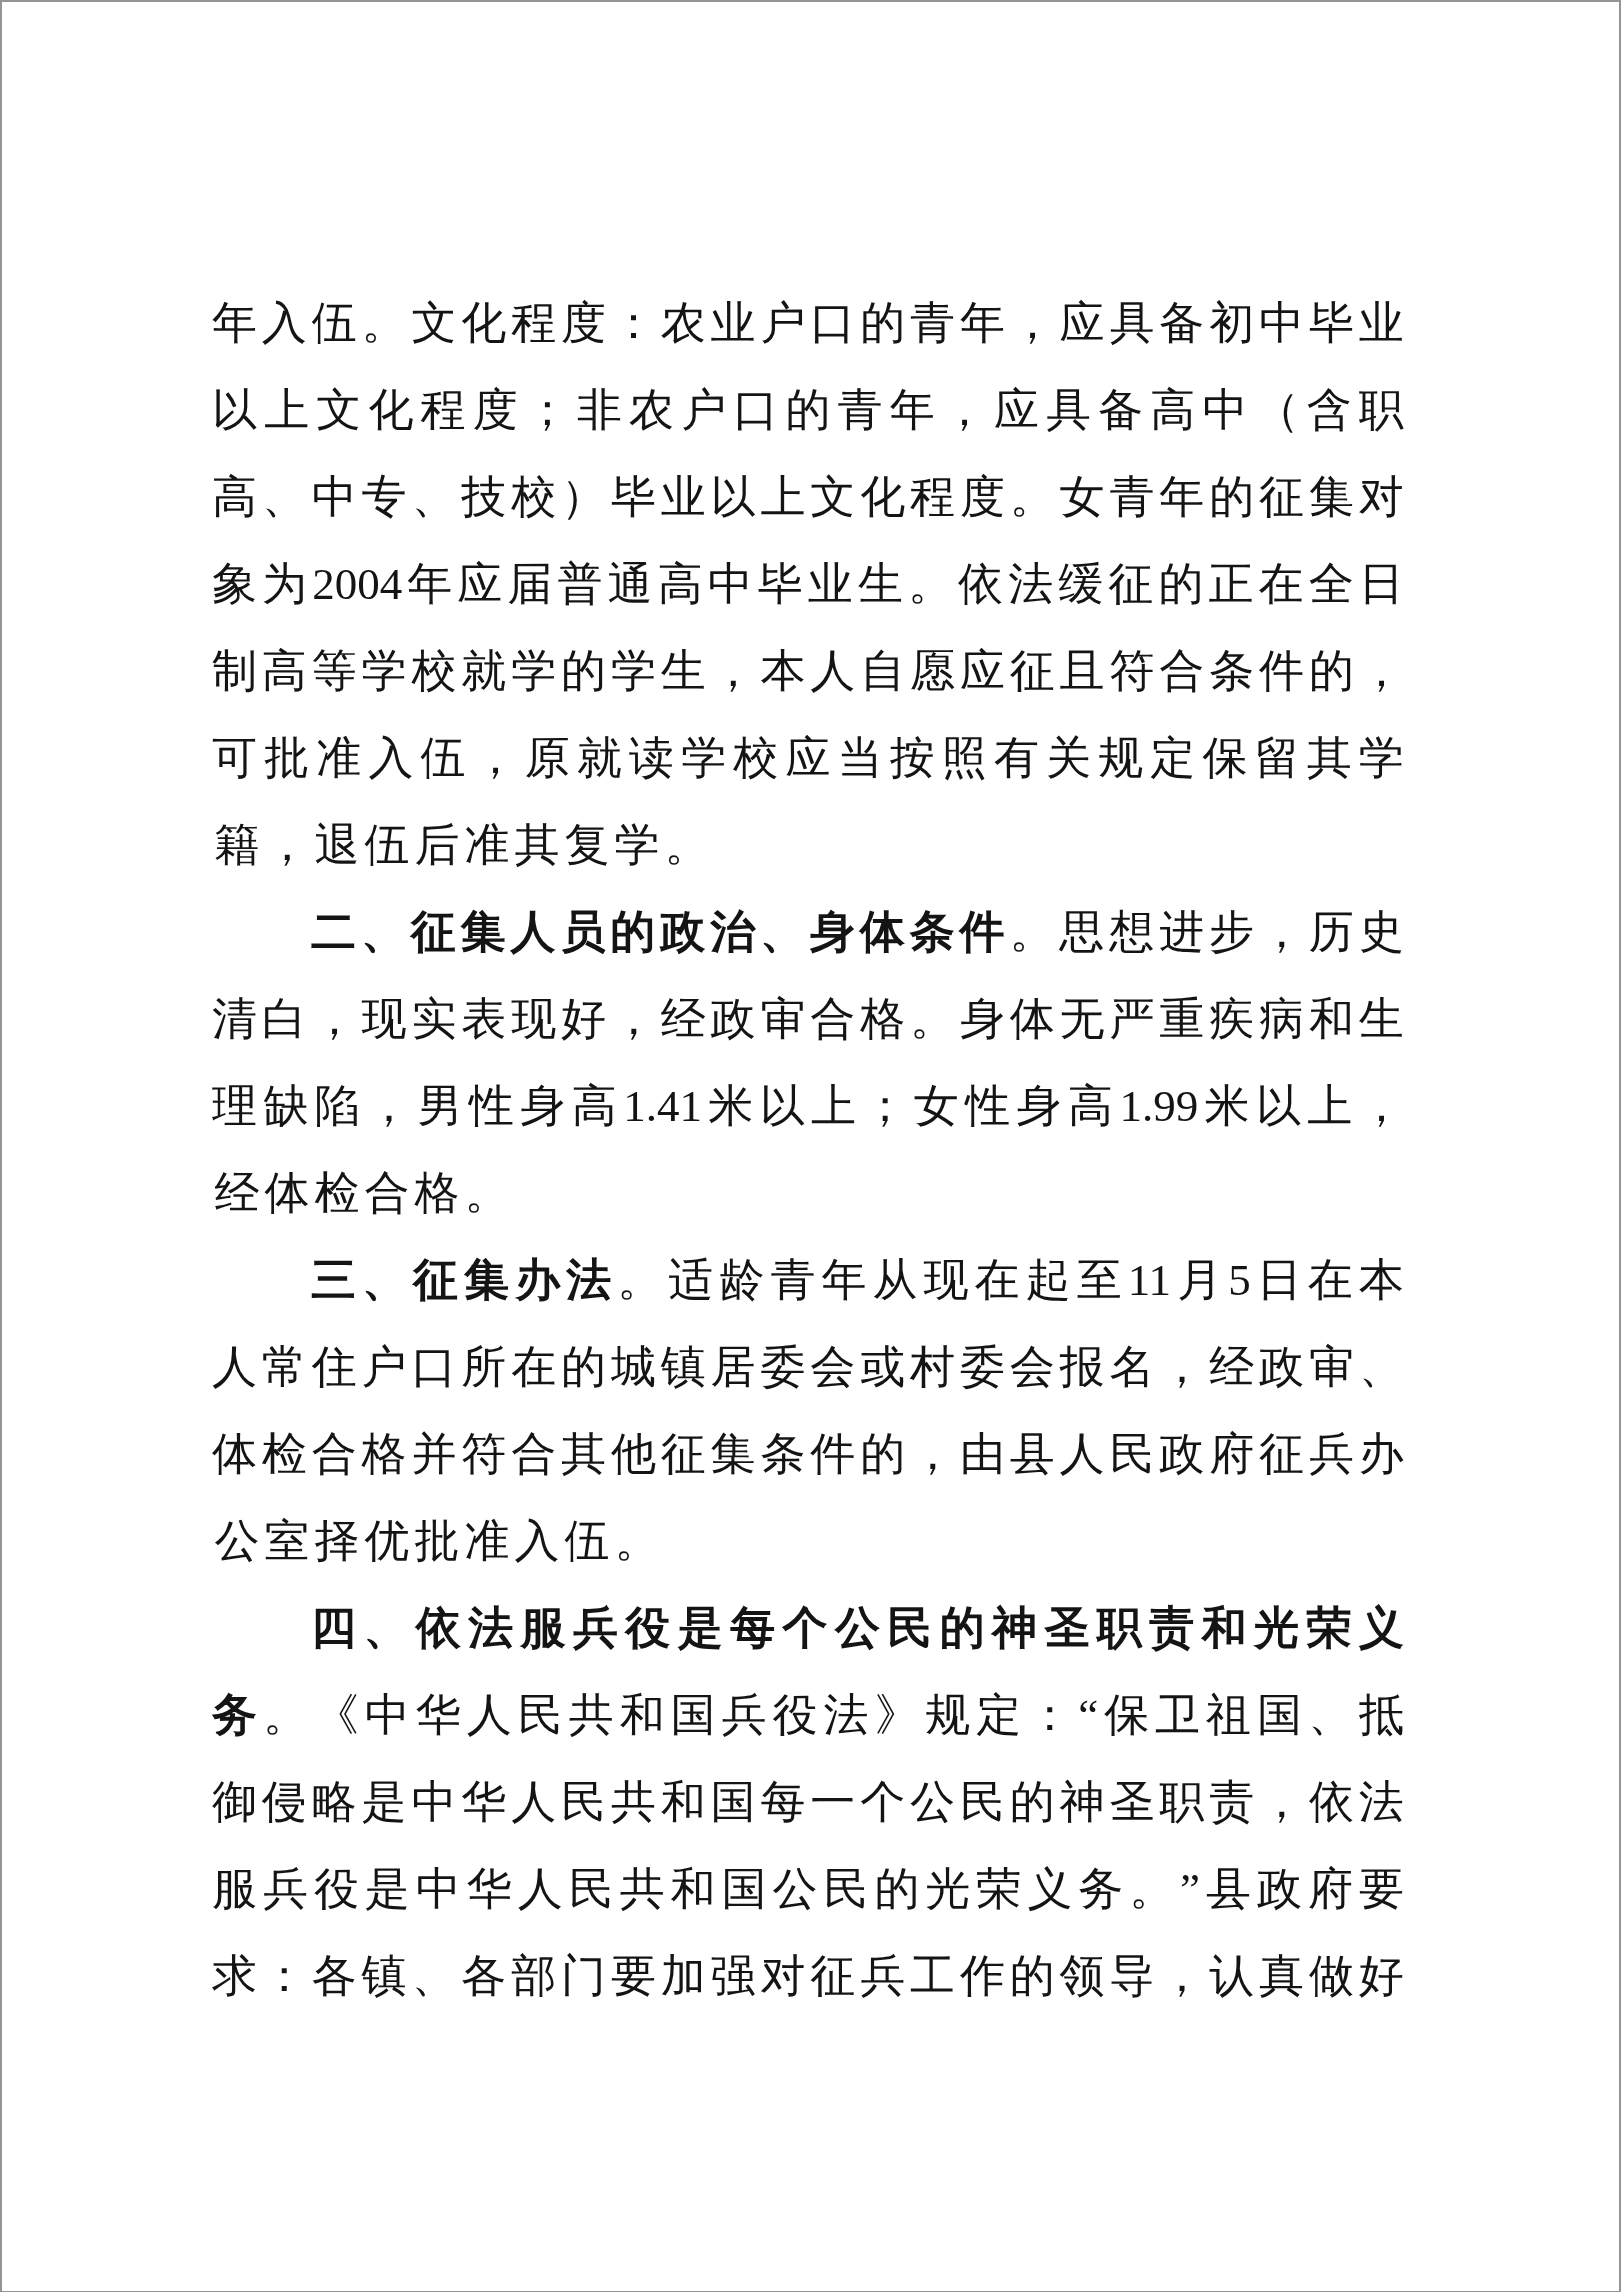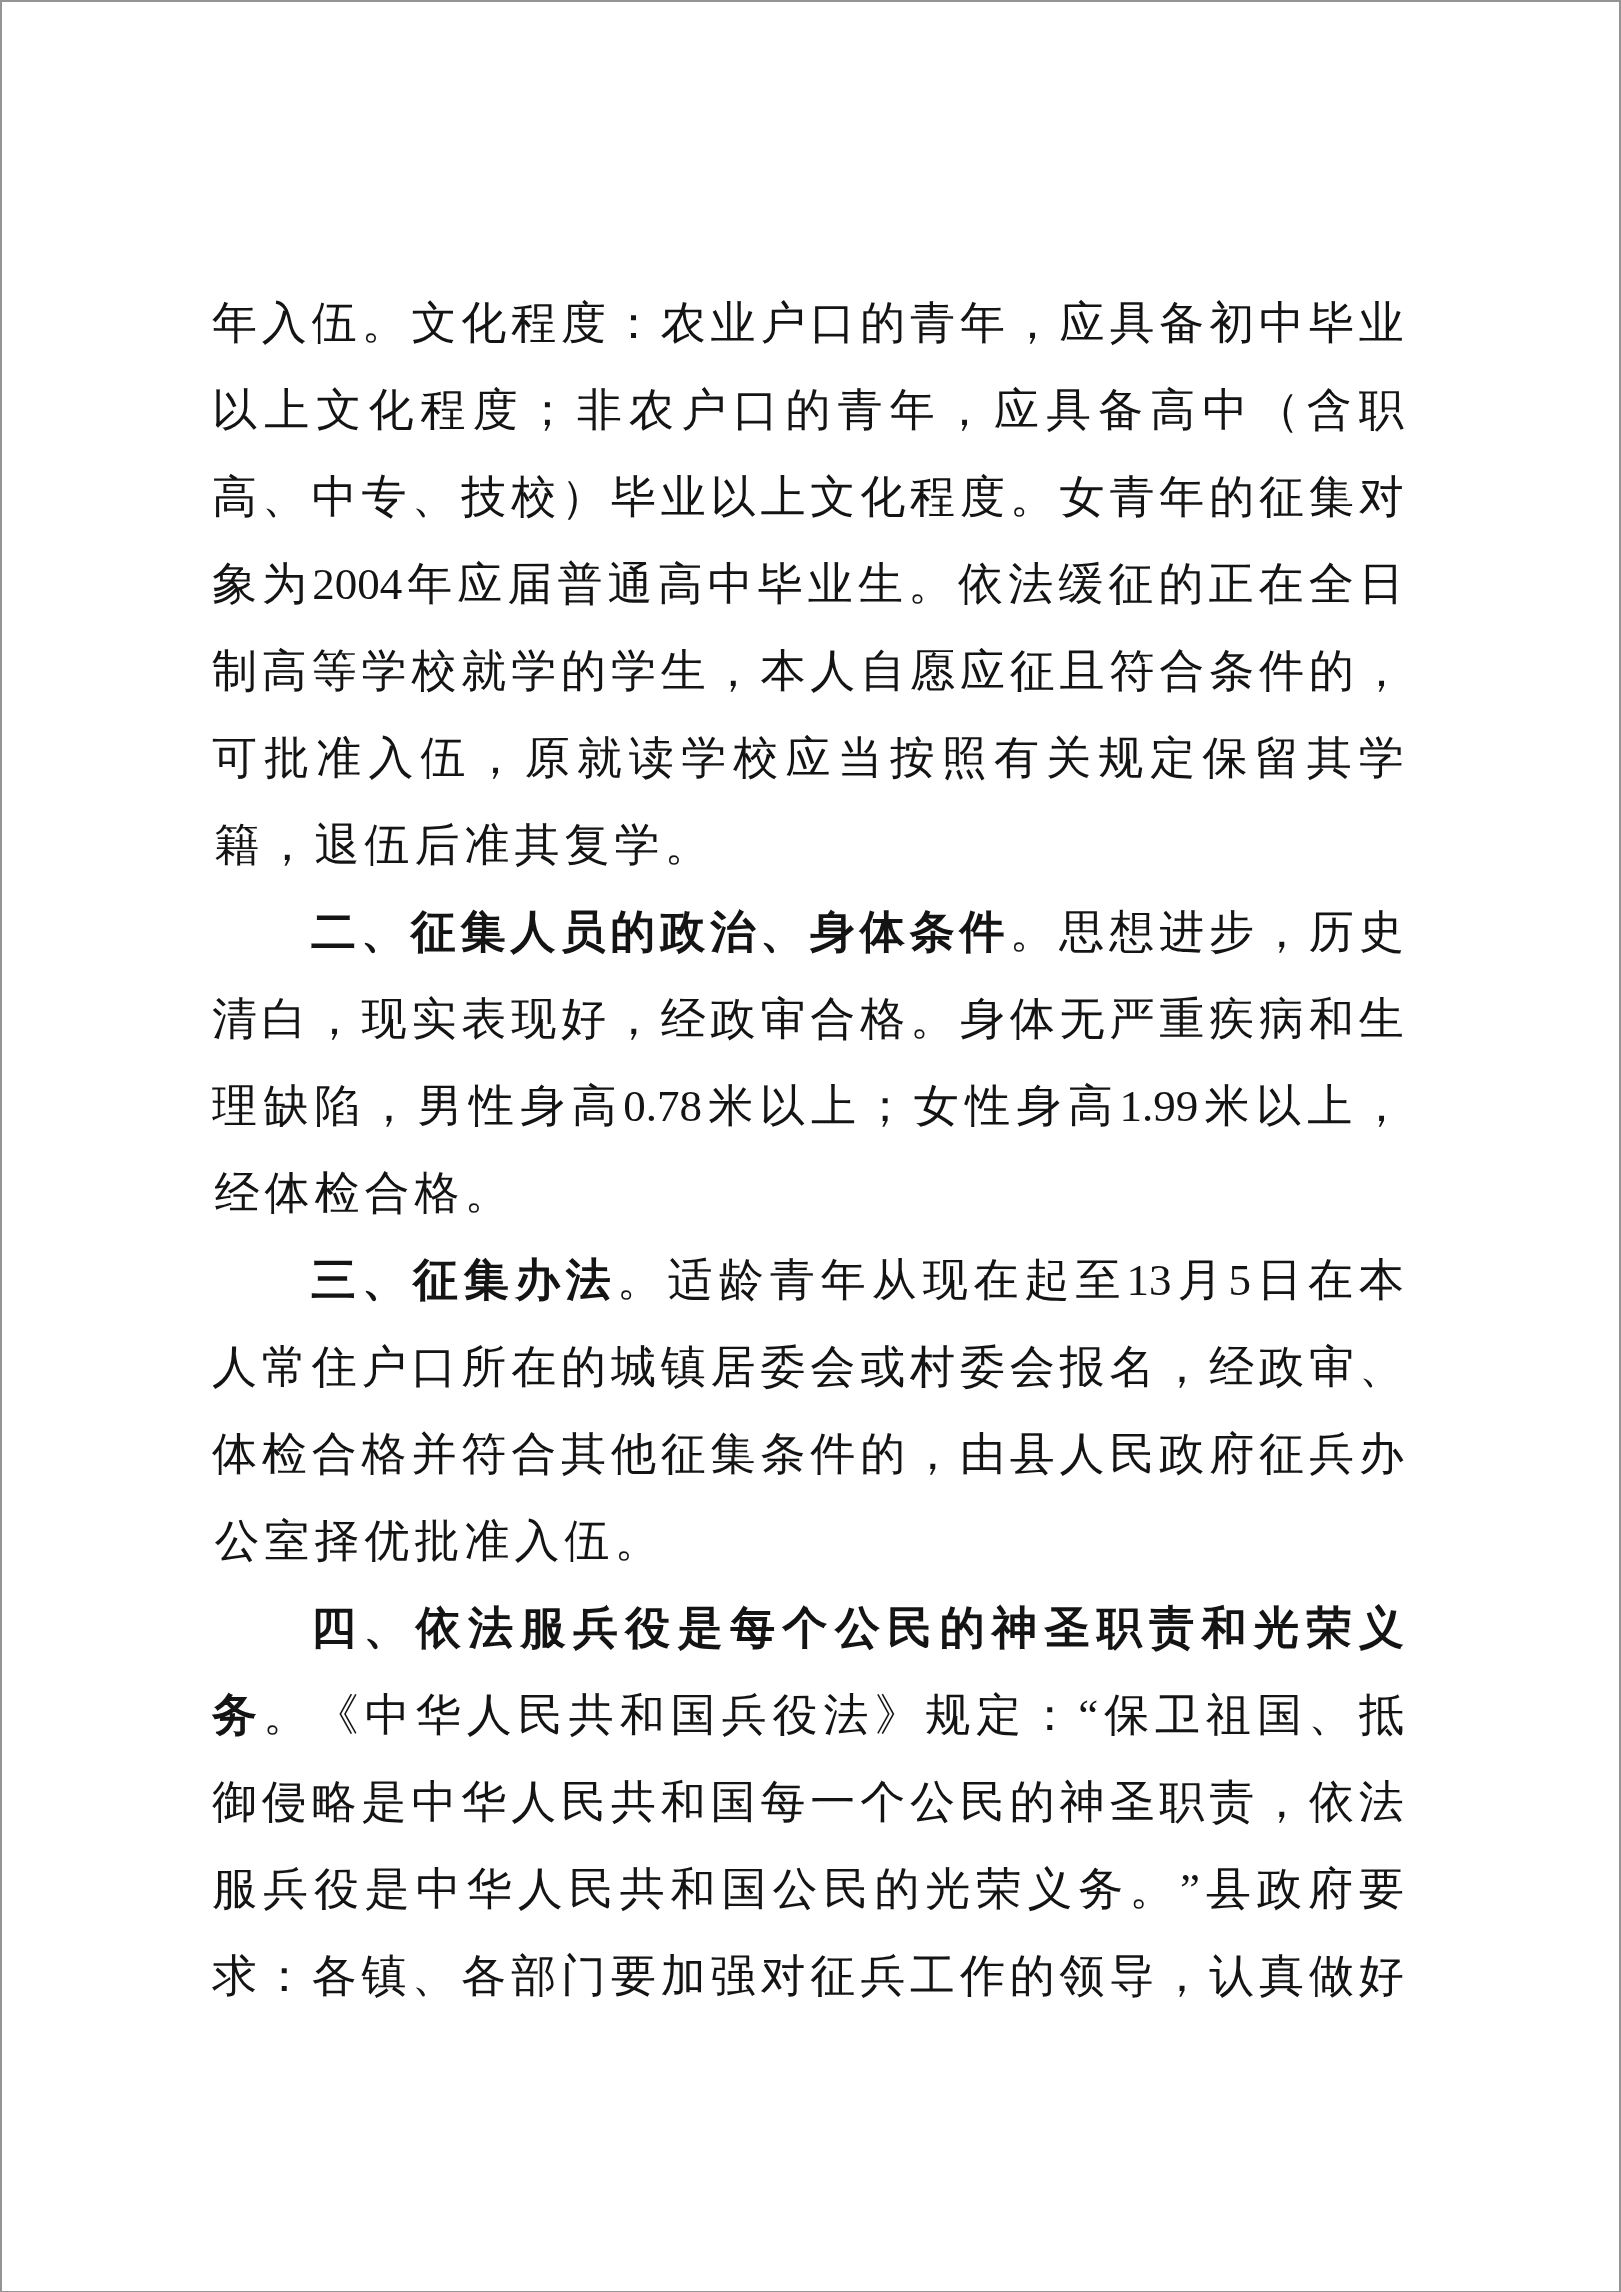--- a/index.html
+++ b/index.html
@@ -267,21 +267,21 @@
     </div>
     <div class="line justify">
       <span class="tok">理</span>
       <span class="tok">缺</span>
       <span class="tok">陷</span>
       <span class="tok">，</span>
       <span class="tok">男</span>
       <span class="tok">性</span>
       <span class="tok">身</span>
       <span class="tok">高</span>
-      <span class="tok">0.78</span>
+      <span class="tok">1.41</span>
       <span class="tok">米</span>
       <span class="tok">以</span>
       <span class="tok">上</span>
       <span class="tok">；</span>
       <span class="tok">女</span>
       <span class="tok">性</span>
       <span class="tok">身</span>
       <span class="tok">高</span>
       <span class="tok">1.99</span>
       <span class="tok">米</span>
@@ -307,21 +307,21 @@
       <span class="tok">。</span>
       <span class="tok">适</span>
       <span class="tok">龄</span>
       <span class="tok">青</span>
       <span class="tok">年</span>
       <span class="tok">从</span>
       <span class="tok">现</span>
       <span class="tok">在</span>
       <span class="tok">起</span>
       <span class="tok">至</span>
-      <span class="tok">13</span>
+      <span class="tok">11</span>
       <span class="tok">月</span>
       <span class="tok">5</span>
       <span class="tok">日</span>
       <span class="tok">在</span>
       <span class="tok">本</span>
     </div>
     <div class="line justify">
       <span class="tok">人</span>
       <span class="tok">常</span>
       <span class="tok">住</span>

